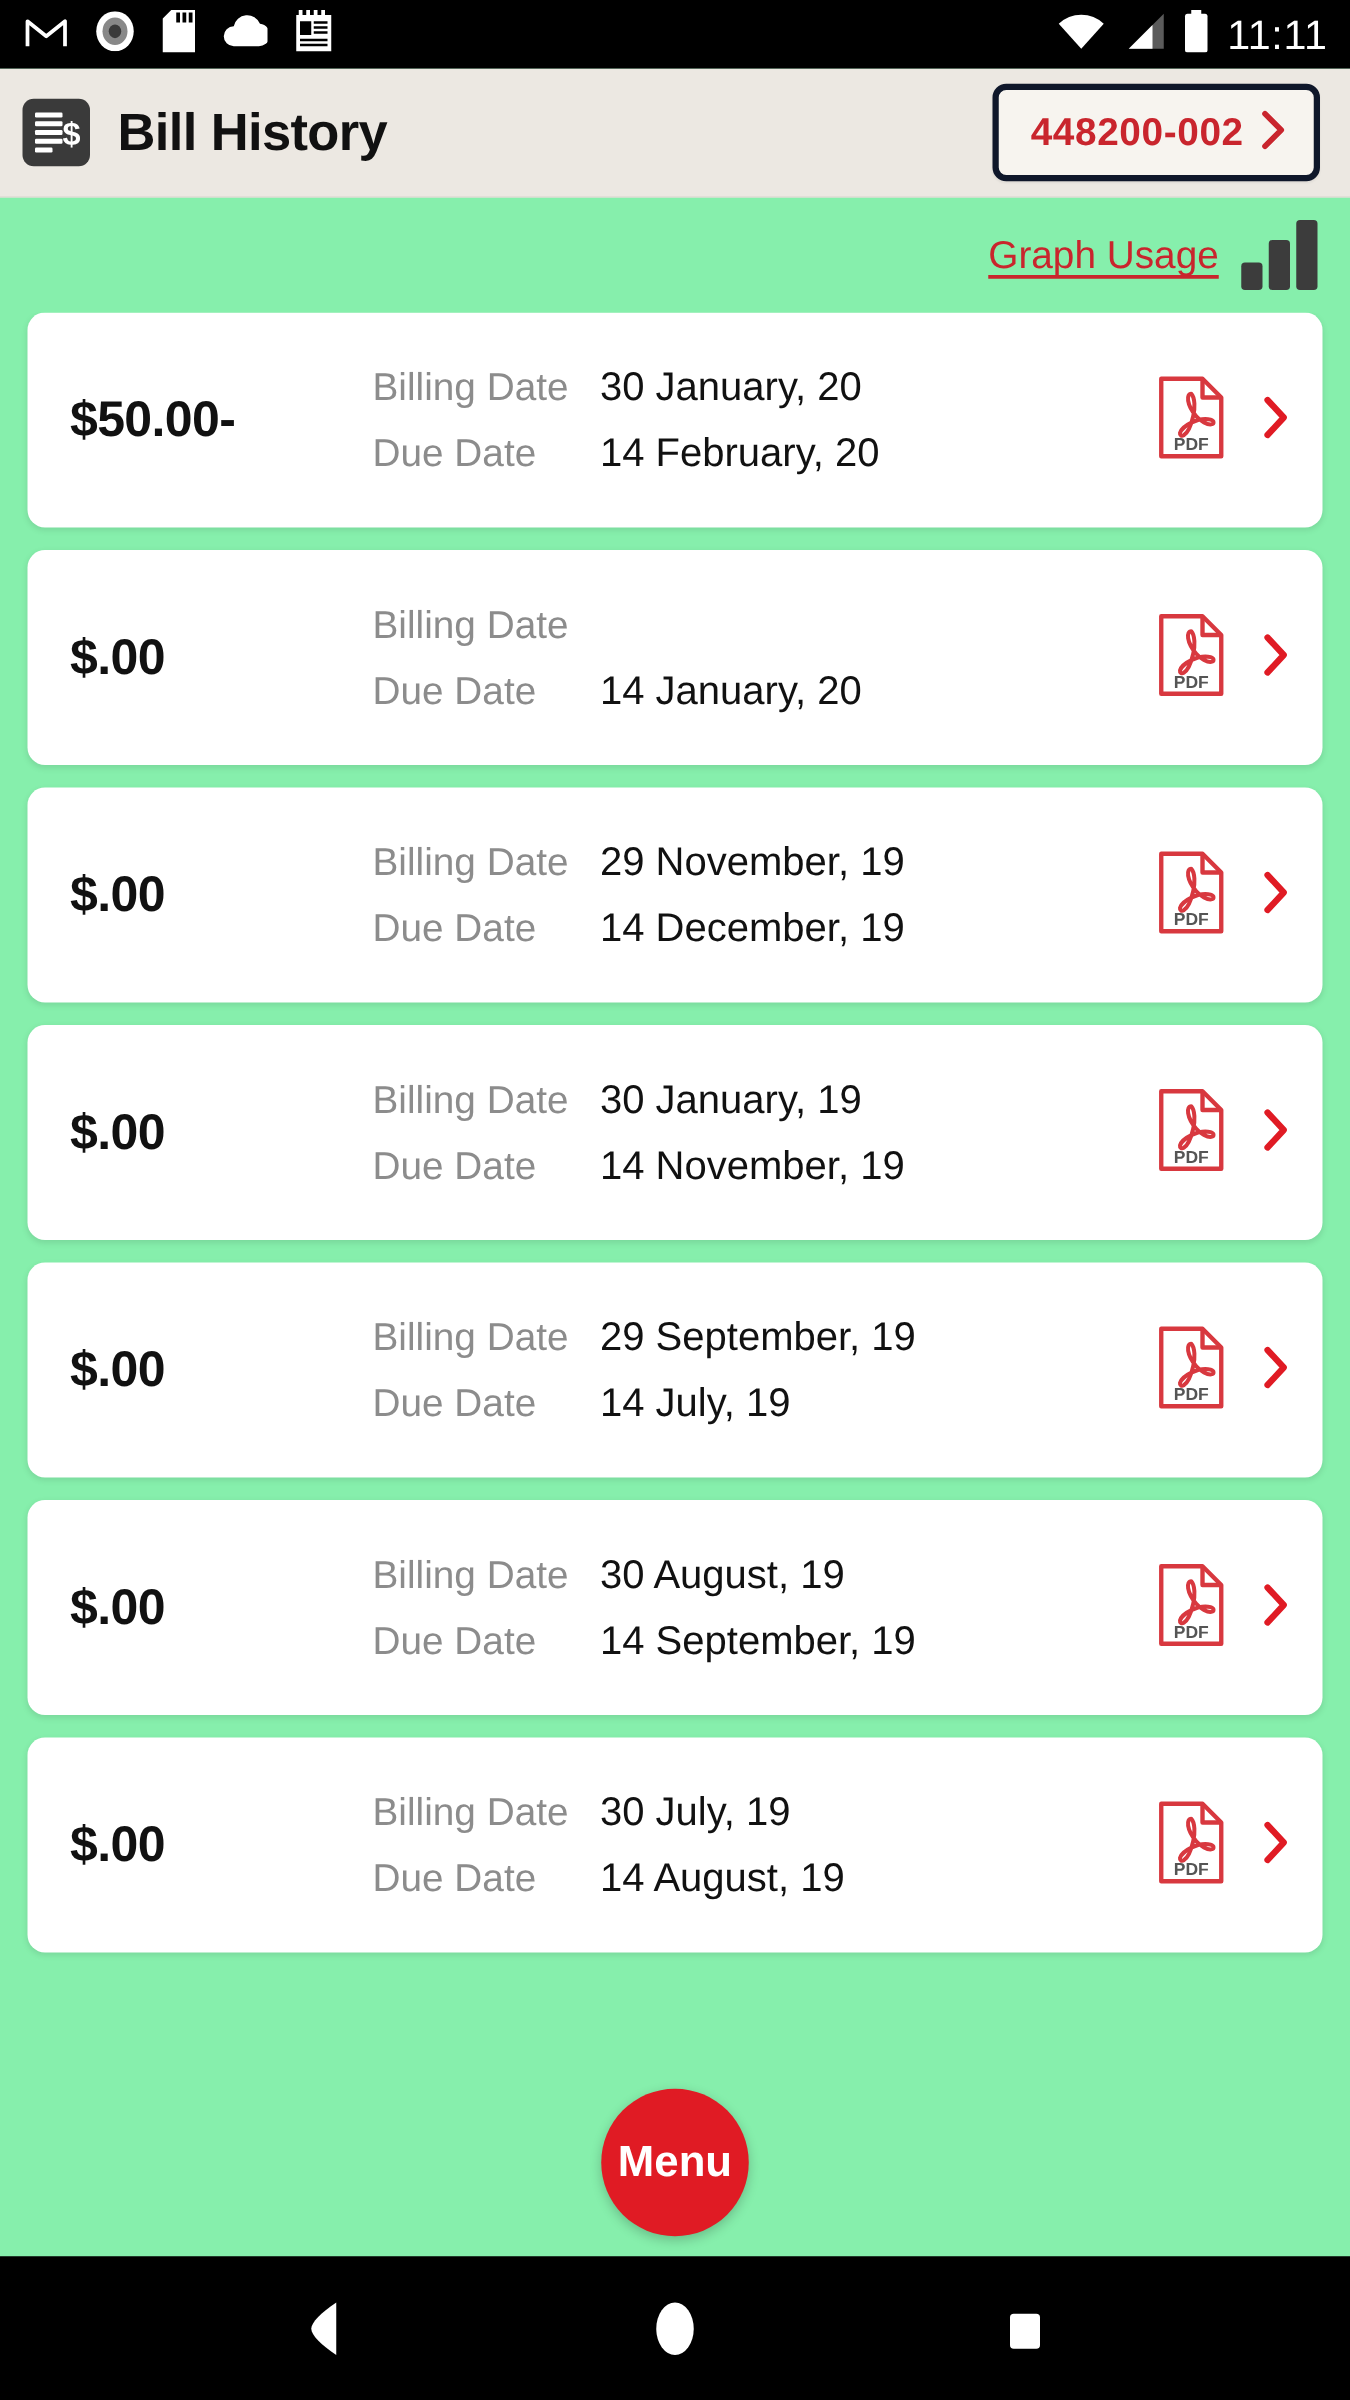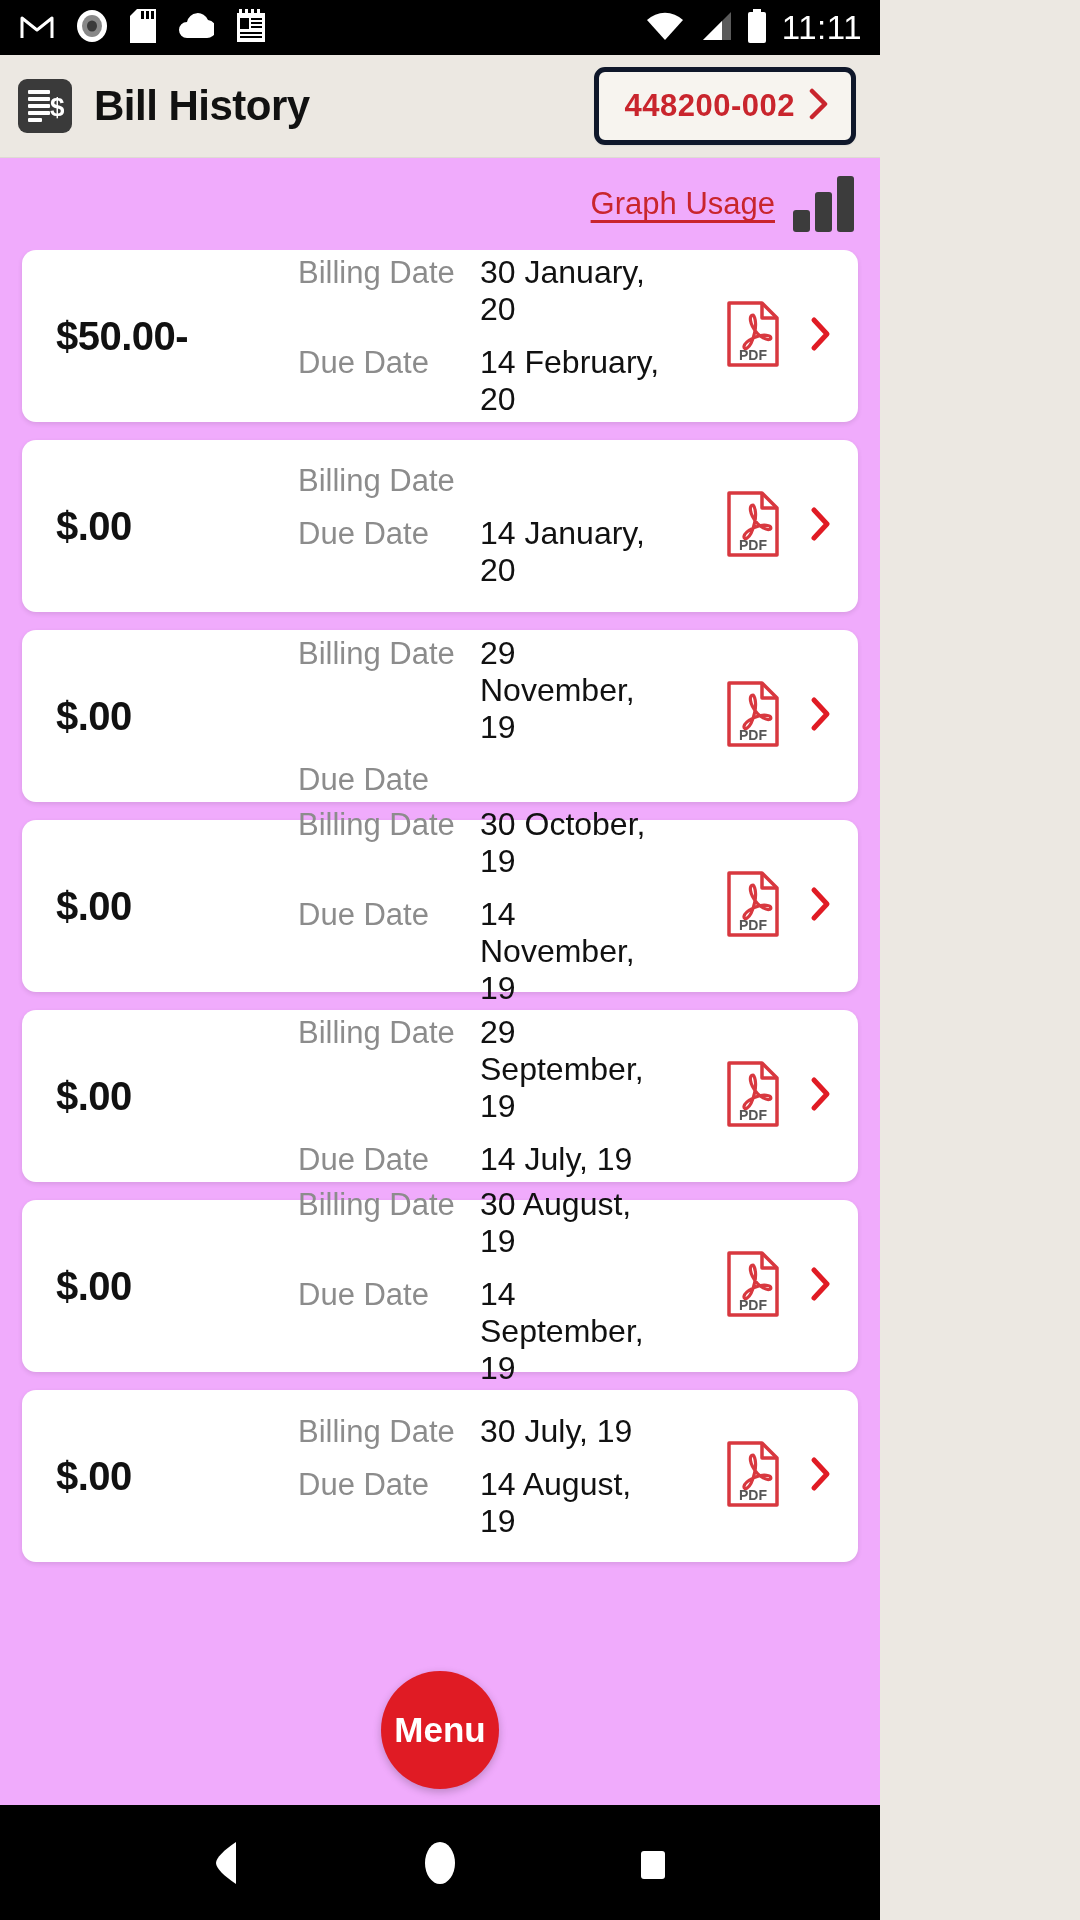--- a/index.html
+++ b/index.html
@@ -2,21 +2,21 @@
 <html><head>
 <meta charset="utf-8">
 <style>
   * { margin:0; padding:0; box-sizing:border-box; }
   html, body {
     width:1080px; height:1920px;
     font-family:"Liberation Sans", sans-serif;
     background:#ece8e2;
     overflow:hidden;
   }
-  #screen { position:relative; width:880px; height:1920px; display:flex; flex-direction:column; background:#f0abfc; }
+  #screen { position:relative; width:1080px; height:1920px; display:flex; flex-direction:column; background:#86efac; }
 
   
   .statusbar {
     height:55px; background:#000; color:#fff;
     display:flex; align-items:center; justify-content:space-between;
     padding:0 18px 0 20px; flex:0 0 55px;
   }
   .sb-left { display:flex; align-items:center; gap:22px; }
   .sb-right { display:flex; align-items:center; gap:14px; }
   .sb-icon { display:block; }
@@ -260,45 +260,46 @@
 
     <div class="bill-card">
       <div class="amount">$.00</div>
       <div class="dates">
         <div class="date-line">
           <span class="date-label">Billing Date</span>
           <span class="date-value">29 November, 19</span>
         </div>
         <div class="date-line">
           <span class="date-label">Due Date</span>
-        </div>
-      </div>
-      <div class="card-actions">
-        <span class="pdf-icon">
-          <svg width="54" height="68" viewBox="0 0 54 68">
-            <path d="M3 3h33l15 15v47H3z" fill="#fff" stroke="#d8383f" stroke-width="3.5" stroke-linejoin="round"></path>
-            <path d="M36 3v15h15" fill="none" stroke="#d8383f" stroke-width="3.5" stroke-linejoin="round"></path>
-            <path d="M27 15c-2 0-3 2-2.5 5.5.6 4 3.5 9 6.5 12.5 3.5 4 9 7 12 6.5 2.5-.4 2.5-3-.5-3.8-4-1-10-.2-15 2.2-5 2.4-9 6-9.5 8.5-.3 1.8 1.3 2.8 3 1.8 3-1.8 6-8.5 7.5-15C30.2 27 30 18 27 15z" fill="none" stroke="#d8383f" stroke-width="3.2" stroke-linejoin="round"></path>
-            <text x="27" y="60" text-anchor="middle" font-family="Liberation Sans, sans-serif" font-size="14" font-weight="bold" fill="#555">PDF</text>
-          </svg>
-        </span>
-        <span class="row-chev">
-          <svg width="22" height="36" viewBox="0 0 22 36">
-              <path d="M4 4l13 14L4 32" stroke="#e01b24" stroke-width="5" fill="none" stroke-linecap="round" stroke-linejoin="round"></path>
-            </svg>
-        </span>
-      </div>
-    </div>
-
-    <div class="bill-card">
-      <div class="amount">$.00</div>
-      <div class="dates">
-        <div class="date-line">
-          <span class="date-label">Billing Date</span>
-          <span class="date-value">30 October, 19</span>
+          <span class="date-value">14 December, 19</span>
+        </div>
+      </div>
+      <div class="card-actions">
+        <span class="pdf-icon">
+          <svg width="54" height="68" viewBox="0 0 54 68">
+            <path d="M3 3h33l15 15v47H3z" fill="#fff" stroke="#d8383f" stroke-width="3.5" stroke-linejoin="round"></path>
+            <path d="M36 3v15h15" fill="none" stroke="#d8383f" stroke-width="3.5" stroke-linejoin="round"></path>
+            <path d="M27 15c-2 0-3 2-2.5 5.5.6 4 3.5 9 6.5 12.5 3.5 4 9 7 12 6.5 2.5-.4 2.5-3-.5-3.8-4-1-10-.2-15 2.2-5 2.4-9 6-9.5 8.5-.3 1.8 1.3 2.8 3 1.8 3-1.8 6-8.5 7.5-15C30.2 27 30 18 27 15z" fill="none" stroke="#d8383f" stroke-width="3.2" stroke-linejoin="round"></path>
+            <text x="27" y="60" text-anchor="middle" font-family="Liberation Sans, sans-serif" font-size="14" font-weight="bold" fill="#555">PDF</text>
+          </svg>
+        </span>
+        <span class="row-chev">
+          <svg width="22" height="36" viewBox="0 0 22 36">
+              <path d="M4 4l13 14L4 32" stroke="#e01b24" stroke-width="5" fill="none" stroke-linecap="round" stroke-linejoin="round"></path>
+            </svg>
+        </span>
+      </div>
+    </div>
+
+    <div class="bill-card">
+      <div class="amount">$.00</div>
+      <div class="dates">
+        <div class="date-line">
+          <span class="date-label">Billing Date</span>
+          <span class="date-value">30 January, 19</span>
         </div>
         <div class="date-line">
           <span class="date-label">Due Date</span>
           <span class="date-value">14 November, 19</span>
         </div>
       </div>
       <div class="card-actions">
         <span class="pdf-icon">
           <svg width="54" height="68" viewBox="0 0 54 68">
             <path d="M3 3h33l15 15v47H3z" fill="#fff" stroke="#d8383f" stroke-width="3.5" stroke-linejoin="round"></path>

